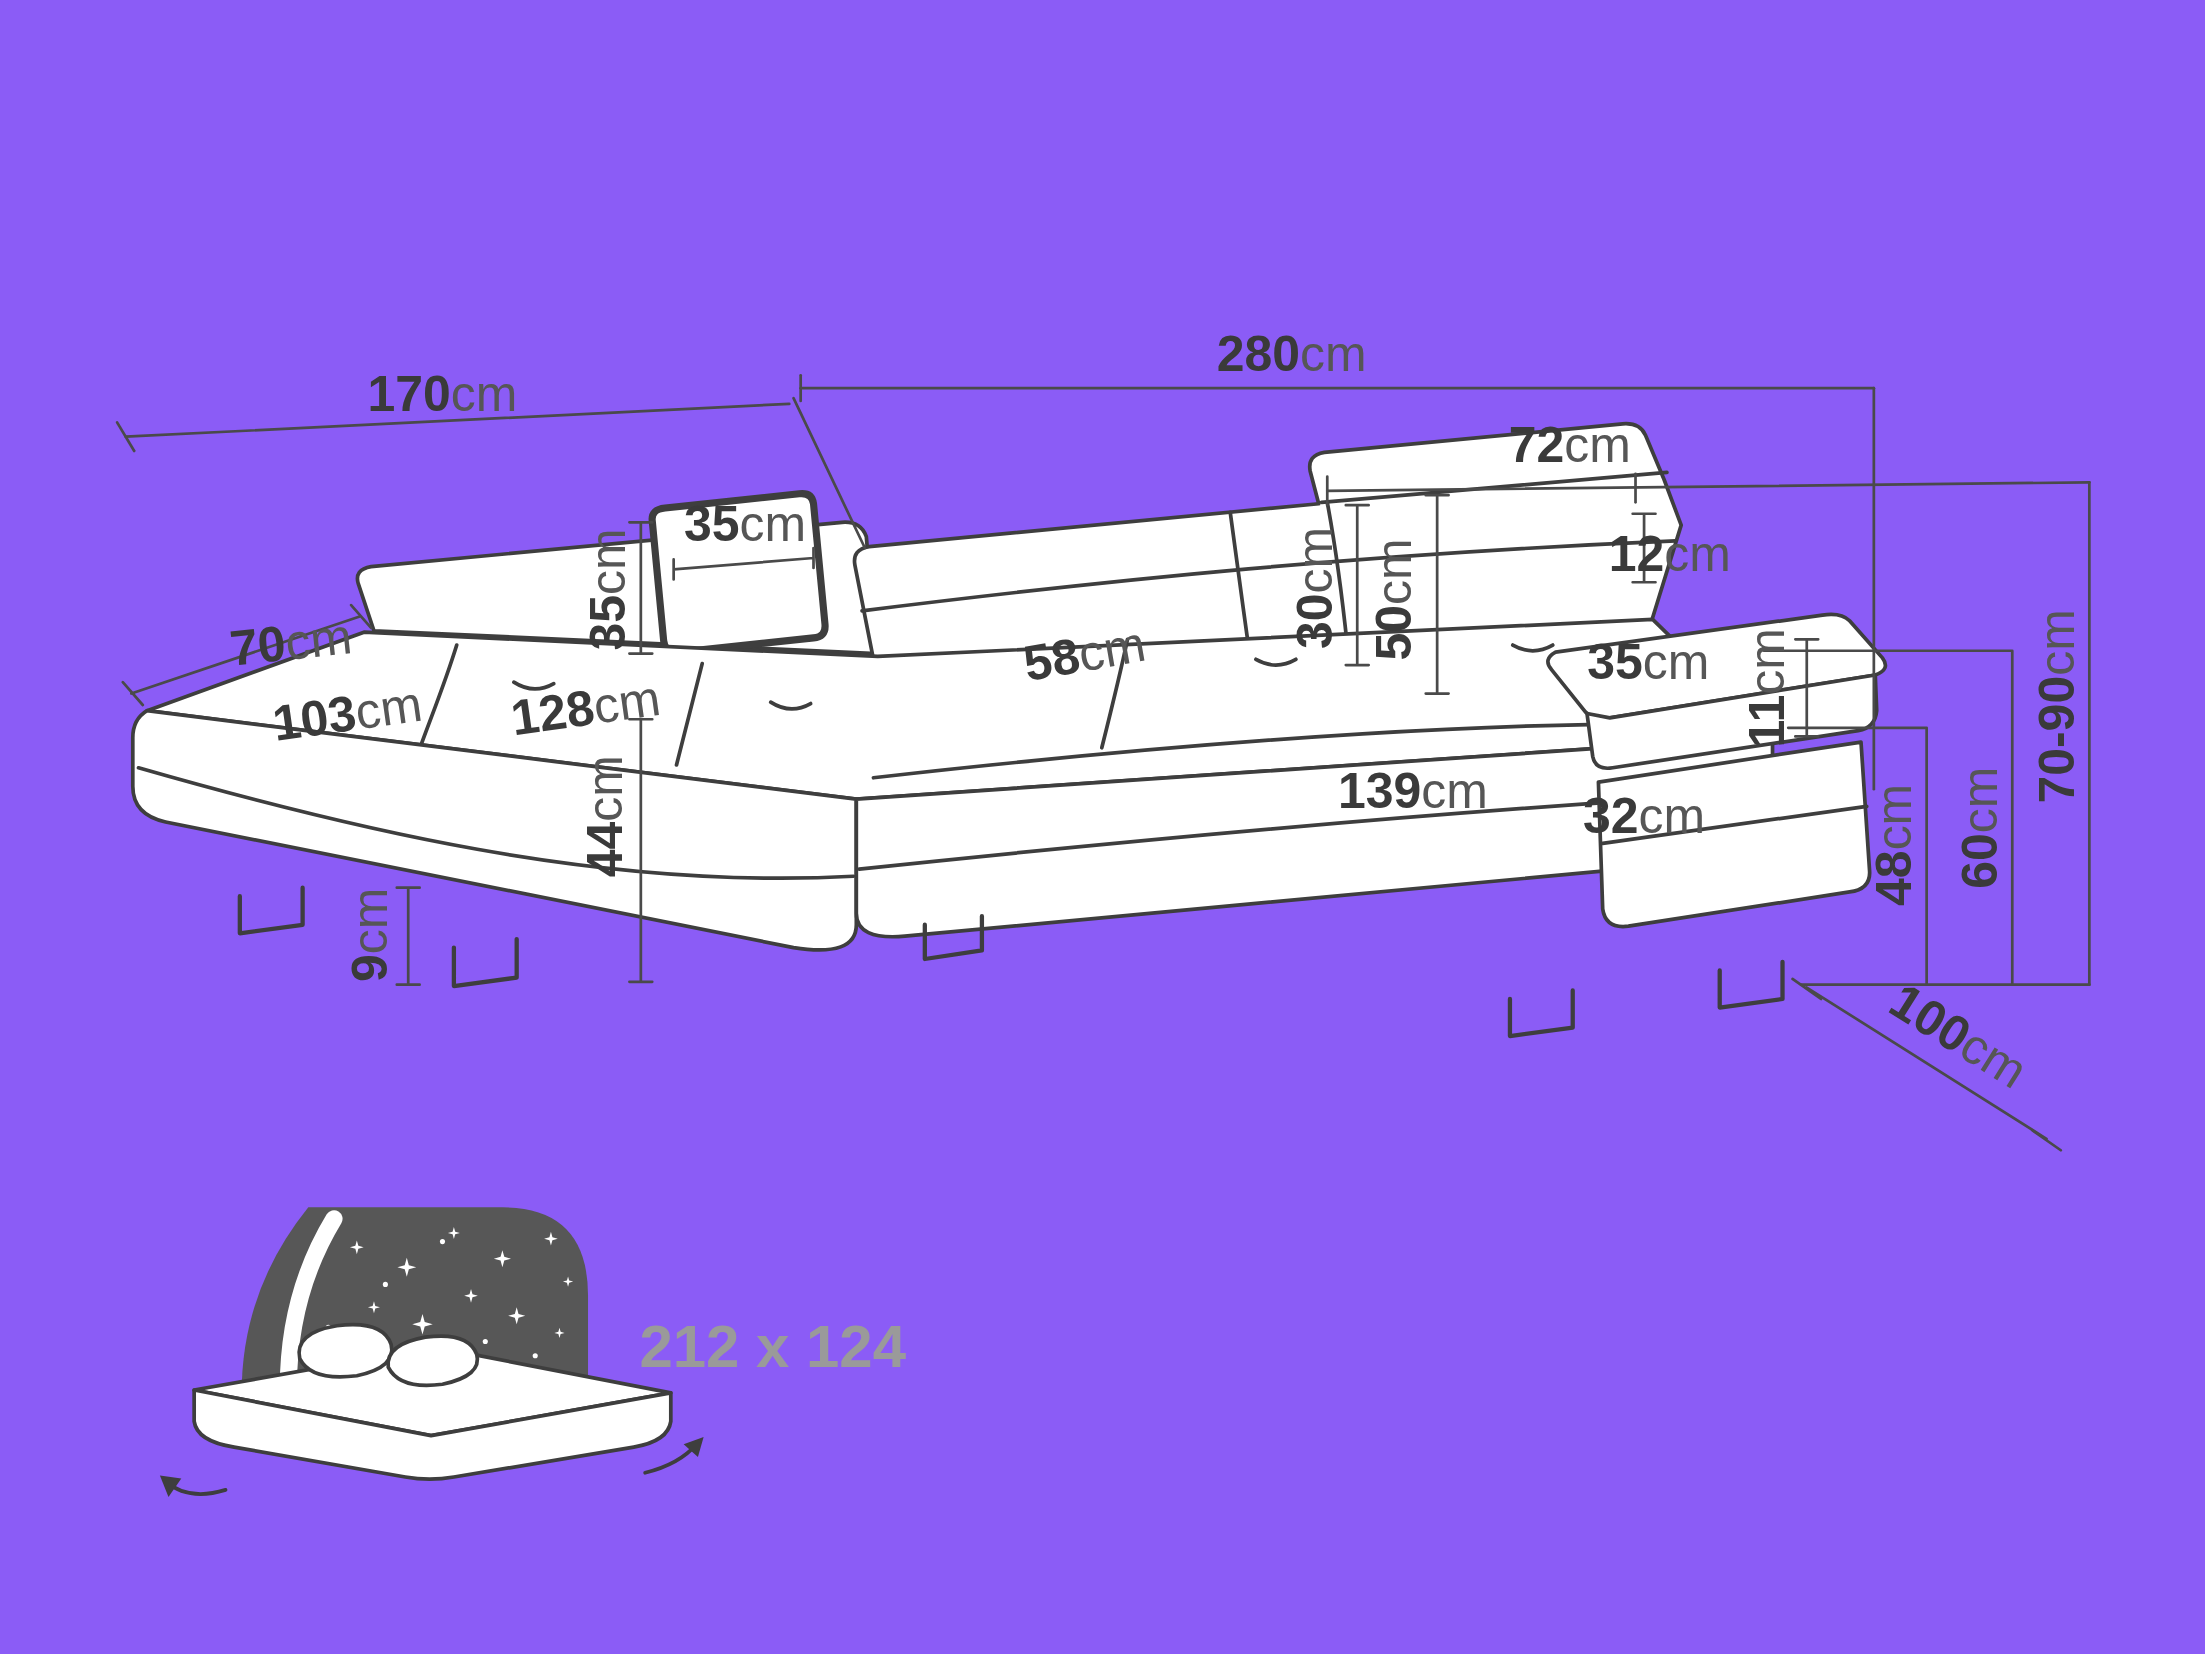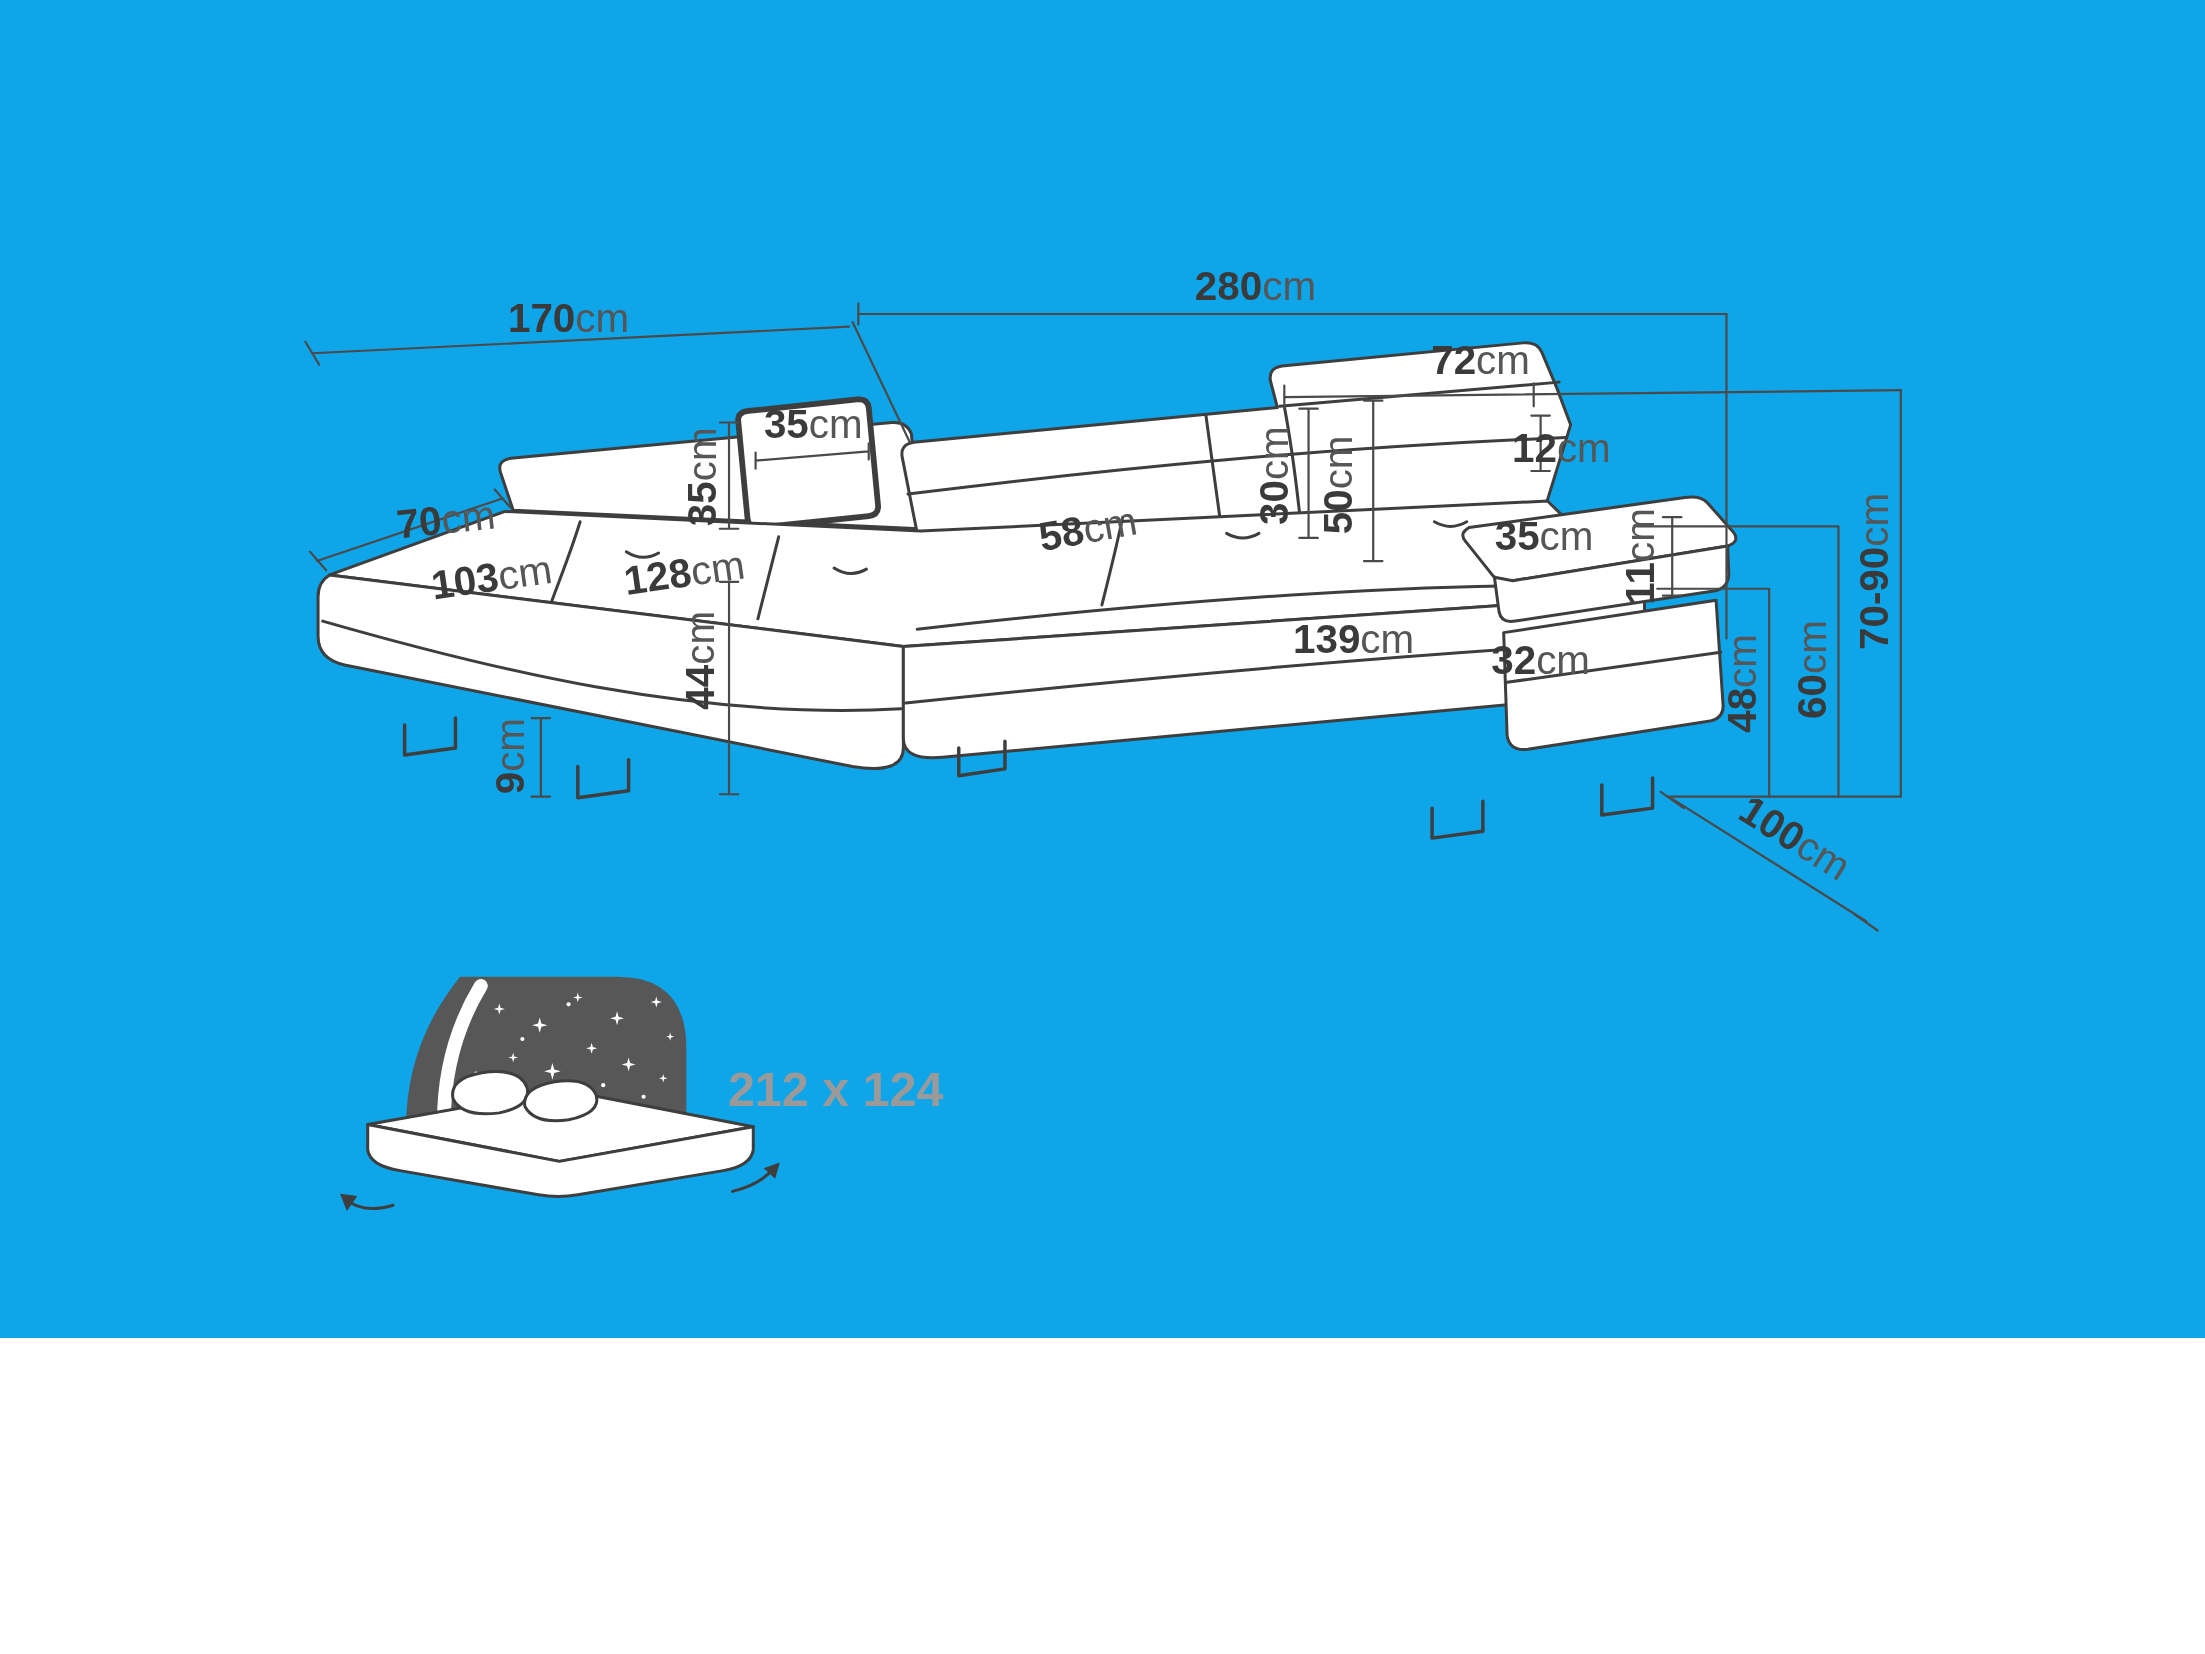--- a/index.html
+++ b/index.html
@@ -1,16 +1,16 @@
 <!DOCTYPE html>
 <html style="font-size:13px"><head>
 <meta charset="utf-8">
 <style>
   html,body{margin:0;padding:0;background:#ffffff;}
-  .canvas{width:2205px;height:1338px;background:#0ea5e9;overflow:hidden;}
+  .canvas{width:2205px;height:1654px;background:#8b5cf6;overflow:hidden;}
   svg{display:block;width:100%;height:100%;}
   
   .sofa path{fill:#ffffff;stroke:#3e3e3e;stroke-width:2.6;stroke-linejoin:round;stroke-linecap:round;}
   .sofa path.detail{fill:none;}
   .sofa path.thick{stroke-width:5;}
   .sofa path.leg{fill:none;stroke-width:3;}
   
   .dim path{fill:none;stroke:#4a4a4a;stroke-width:1.9;stroke-linecap:round;}
   
   .labels text{font-family:"Liberation Sans",sans-serif;font-size:35px;font-weight:700;fill:#3a3a3a;text-anchor:middle;}

